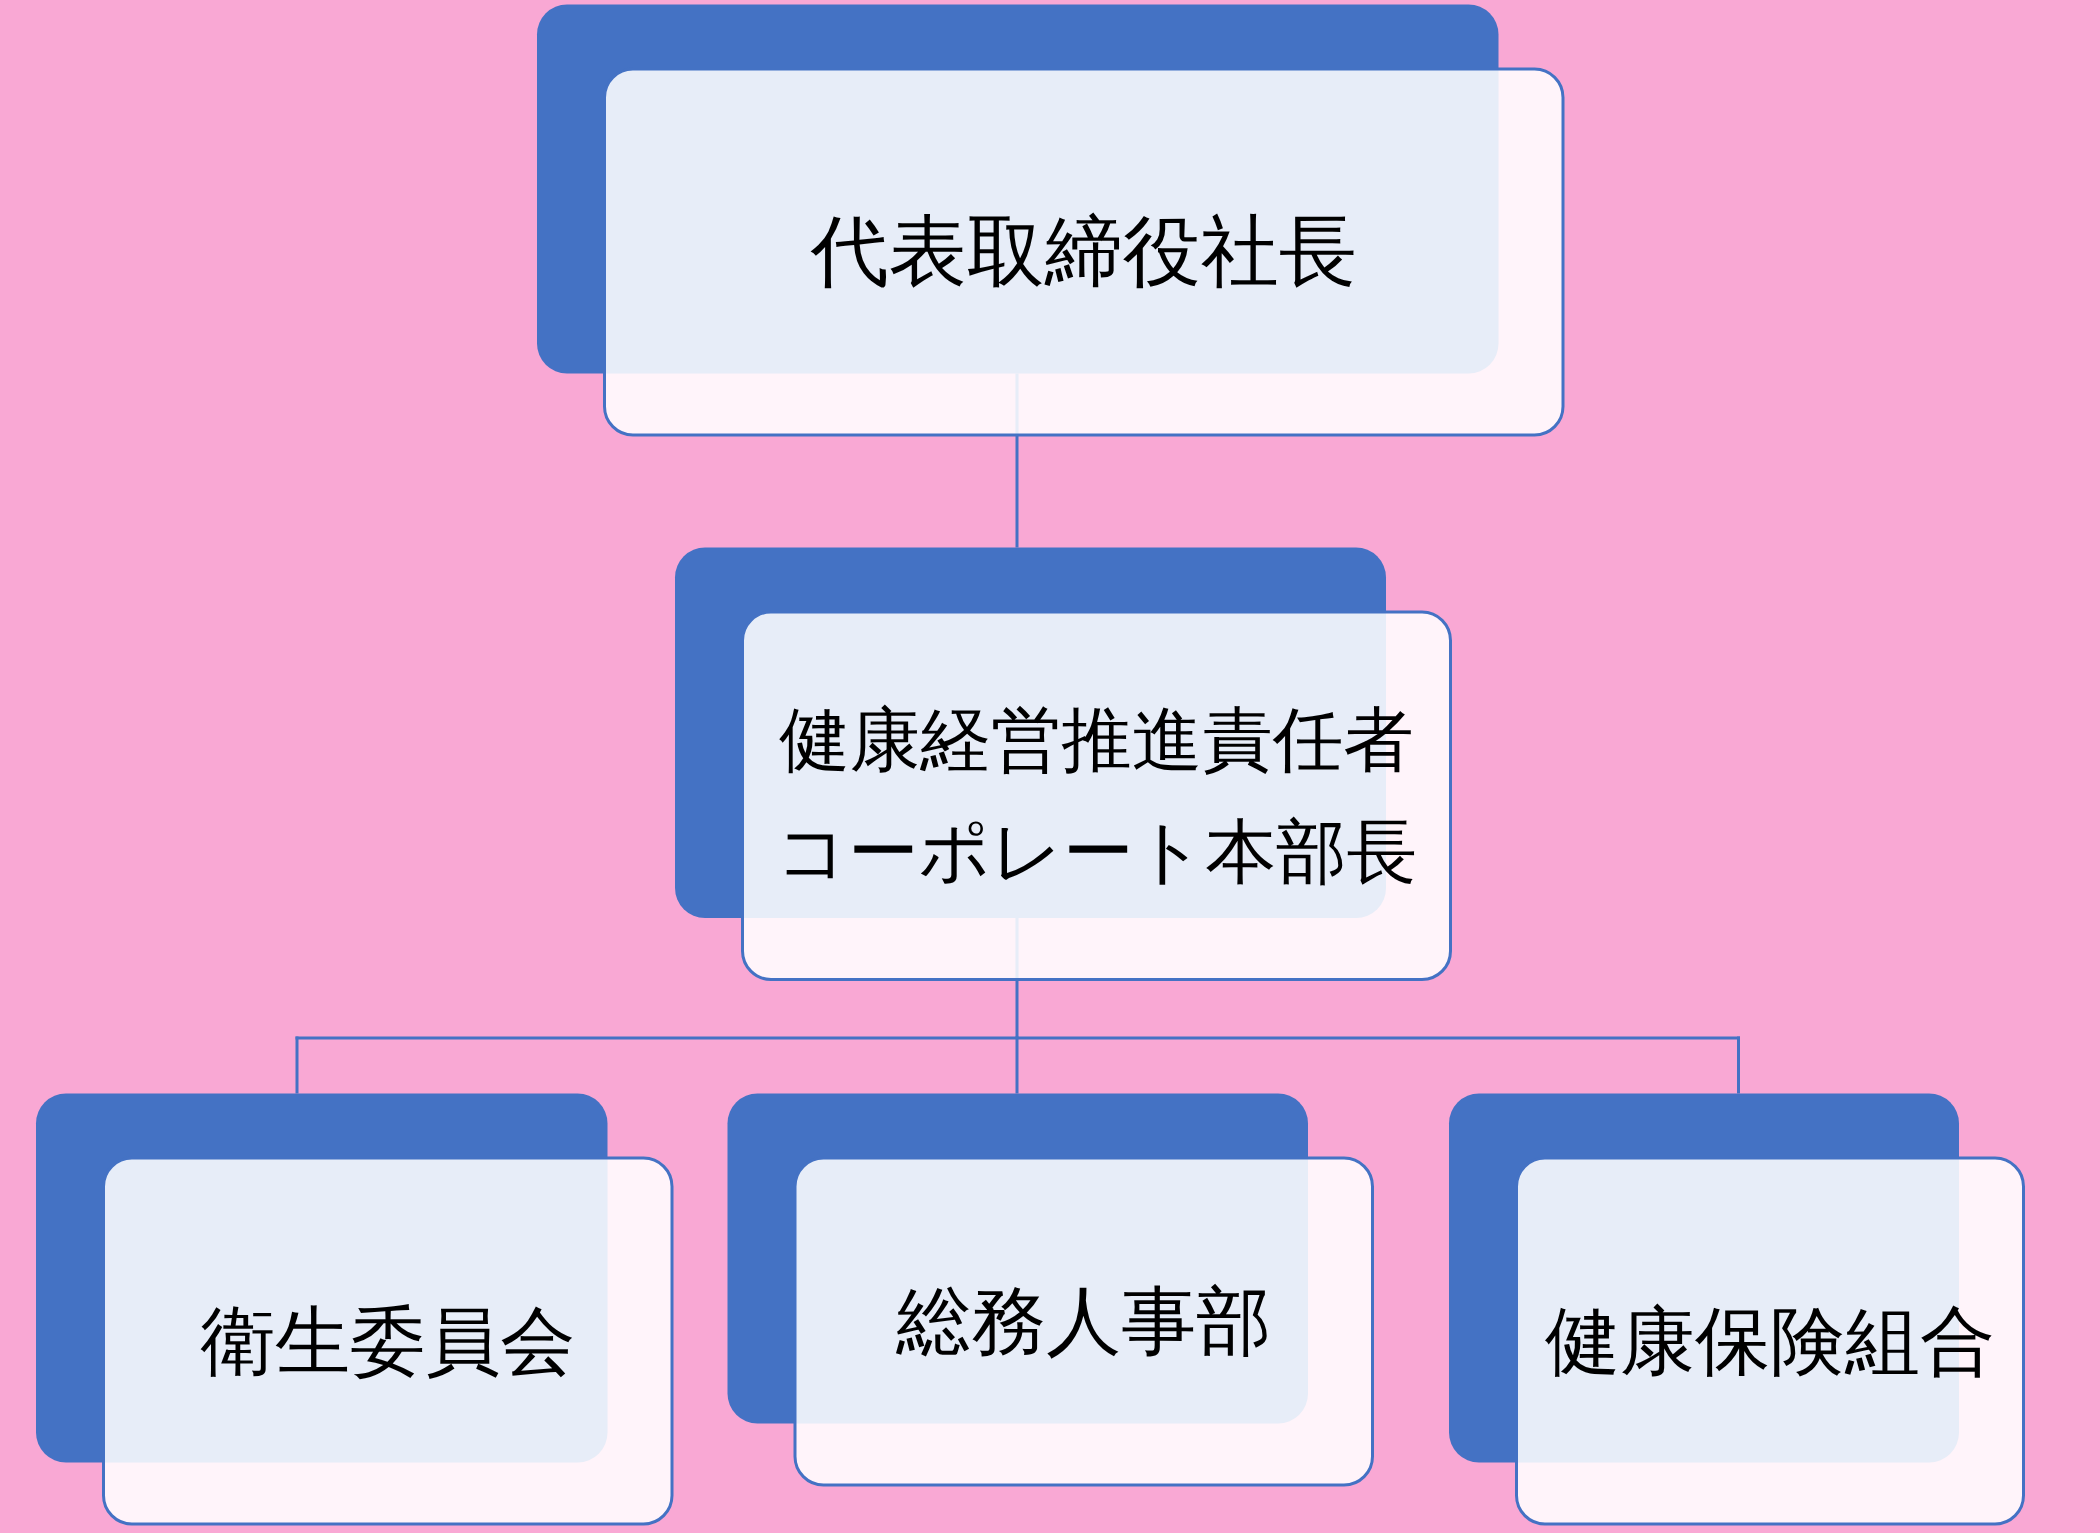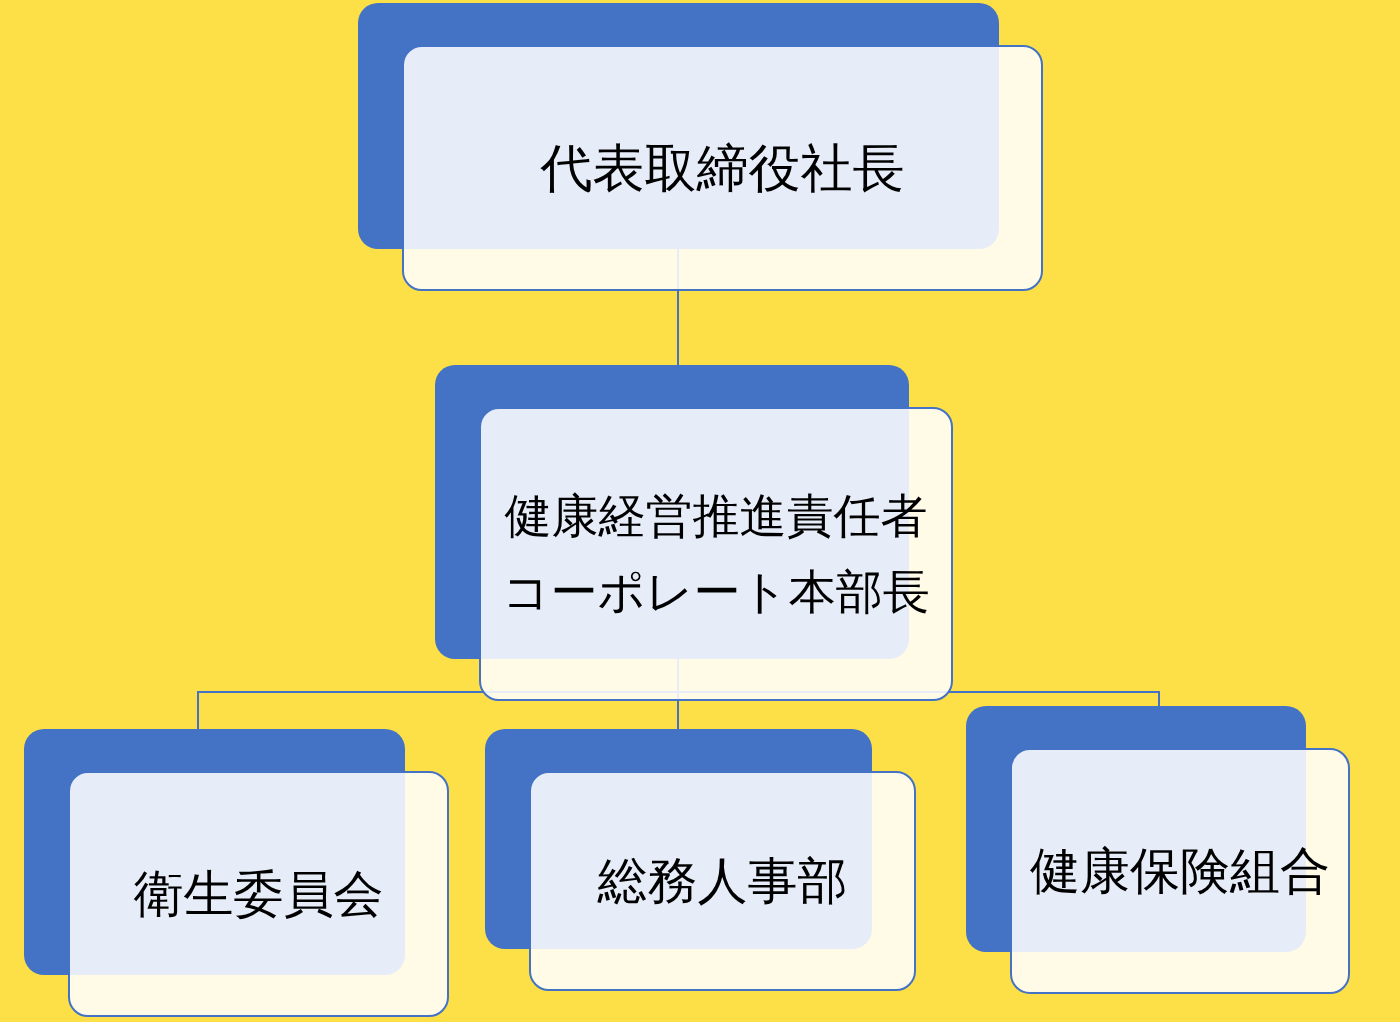--- a/index.html
+++ b/index.html
@@ -5,21 +5,21 @@
   html, body {
     margin: 0;
     padding: 0;
     background: #ffffff;
     font-family: "Liberation Sans", "DejaVu Sans", sans-serif;
   }
   .canvas {
     position: relative;
     width: 1400px;
     height: 1022px;
-    background: #fde047;
+    background: #f9a8d4;
     overflow: hidden;
   }
   
   .node { position: absolute; }
   .node .back {
     position: absolute;
     left: 0; top: 0;
     width: 100%; height: 100%;
     background: #4472C4;
     border-radius: 20px;
@@ -59,21 +59,21 @@
 
 <div class="canvas">
 
   <div class="node fs-52" style="left:358px; top:3px; width:641px; height:246px;">
     <div class="back"></div>
     <div class="front">
       <span class="label">代表取締役社長</span>
     </div>
   </div>
 
-  <div class="node fs-47" style="left:435px; top:365px; width:474px; height:294px;border-radius:19px;">
+  <div class="node fs-47" style="left:450px; top:365px; width:474px; height:247px;border-radius:19px;">
     <div class="back"></div>
     <div class="front">
       <span class="label">
         <span style="display:block;">健康経営推進責任者</span>
         <span style="display:block;margin-top:15px;">コーポレート本部長</span>
       </span>
     </div>
   </div>
 
   <div class="node fs-50" style="left:24px; top:729px; width:381px; height:246px;">
@@ -83,21 +83,21 @@
     </div>
   </div>
 
   <div class="node fs-50" style="left:485px; top:729px; width:387px; height:220px;">
     <div class="back"></div>
     <div class="front">
       <span class="label">総務人事部</span>
     </div>
   </div>
 
-  <div class="node fs-50" style="left:966px; top:706px; width:340px; height:246px;">
+  <div class="node fs-50" style="left:966px; top:729px; width:340px; height:246px;">
     <div class="back"></div>
     <div class="front">
       <span class="label">健康保険組合</span>
     </div>
   </div>
 
   <div class="connector" style="left:677px; top:249px; width:2px; height:116px;"></div>
   <div class="connector" style="left:677px; top:612px; width:2px; height:80px;"></div>
   <div class="connector" style="left:197px; top:691px; width:963px; height:2px;"></div>
   <div class="connector" style="left:197px; top:691px; width:2px; height:38px;"></div>

